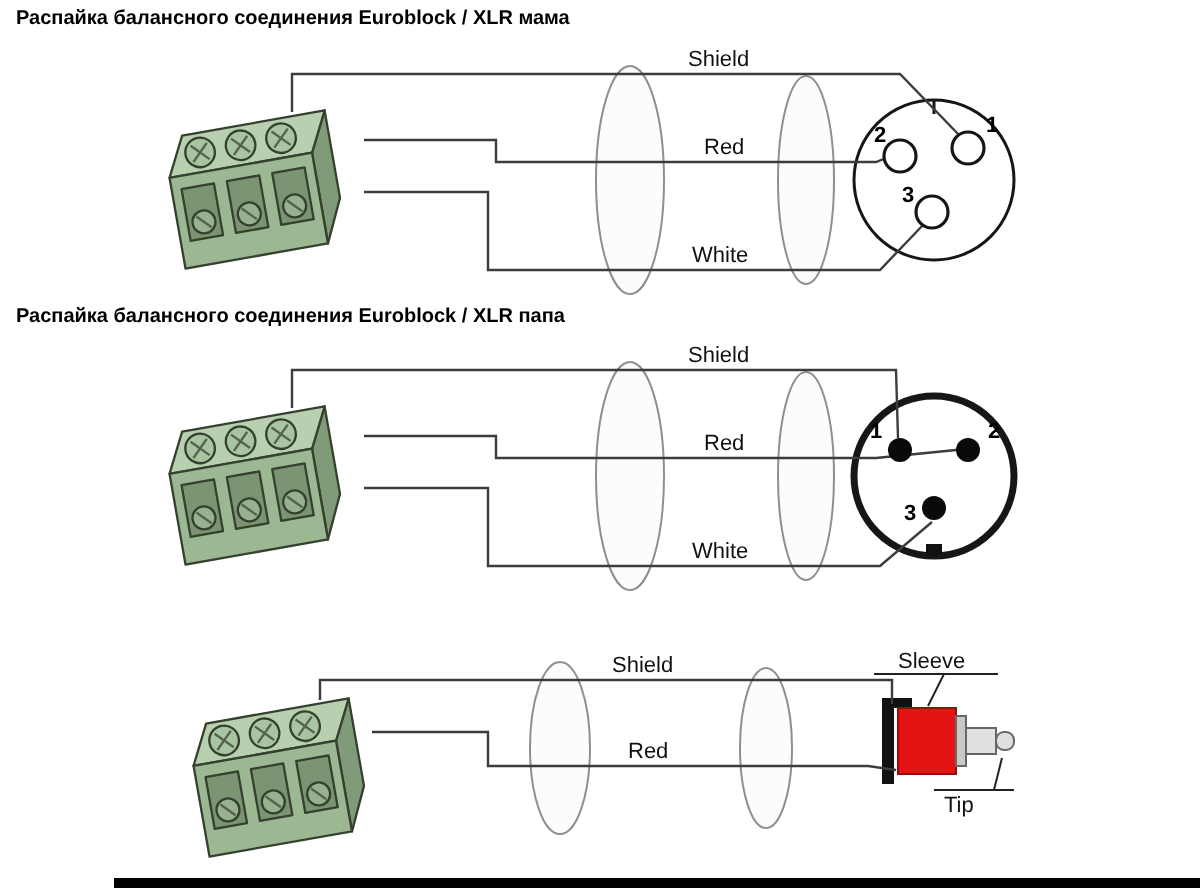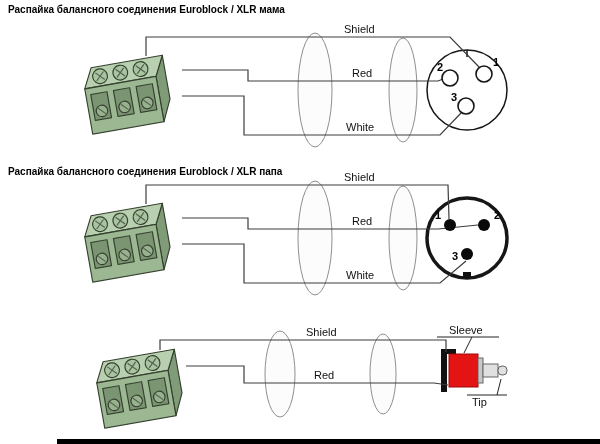--- a/index.html
+++ b/index.html
@@ -88,21 +88,21 @@
     <text class="lbl" x="346" y="111">White</text>
 
     <circle class="pin-circle" cx="450" cy="58" r="8"></circle>
     <circle class="pin-circle" cx="484" cy="54" r="8"></circle>
     <circle class="pin-circle" cx="466" cy="86" r="8"></circle>
     <text class="pin-num" x="440" y="51">2</text>
     <text class="pin-num" x="496" y="46">1</text>
     <text class="pin-num" x="454" y="81">3</text>
   </svg>
 
-  <h3 class="sec-title" style="top:166px">Распайка балансного соединения Euroblock / XLR папа</h3>
+  <h3 class="sec-title" style="top:153px">Распайка балансного соединения Euroblock / XLR папа</h3>
 
   <svg class="diagram" style="top:168px" width="600" height="140">
     <use href="#euroblock-sym" x="78" y="30" width="104" height="97"></use>
 
     <ellipse class="jacket" cx="315" cy="70" rx="17" ry="57"></ellipse>
     <ellipse class="jacket" cx="403" cy="70" rx="14" ry="52"></ellipse>
 
     <circle class="xlr-m" cx="467" cy="70" r="40"></circle>
     <rect x="463" y="104" width="8" height="6" fill="#111"></rect>
 

